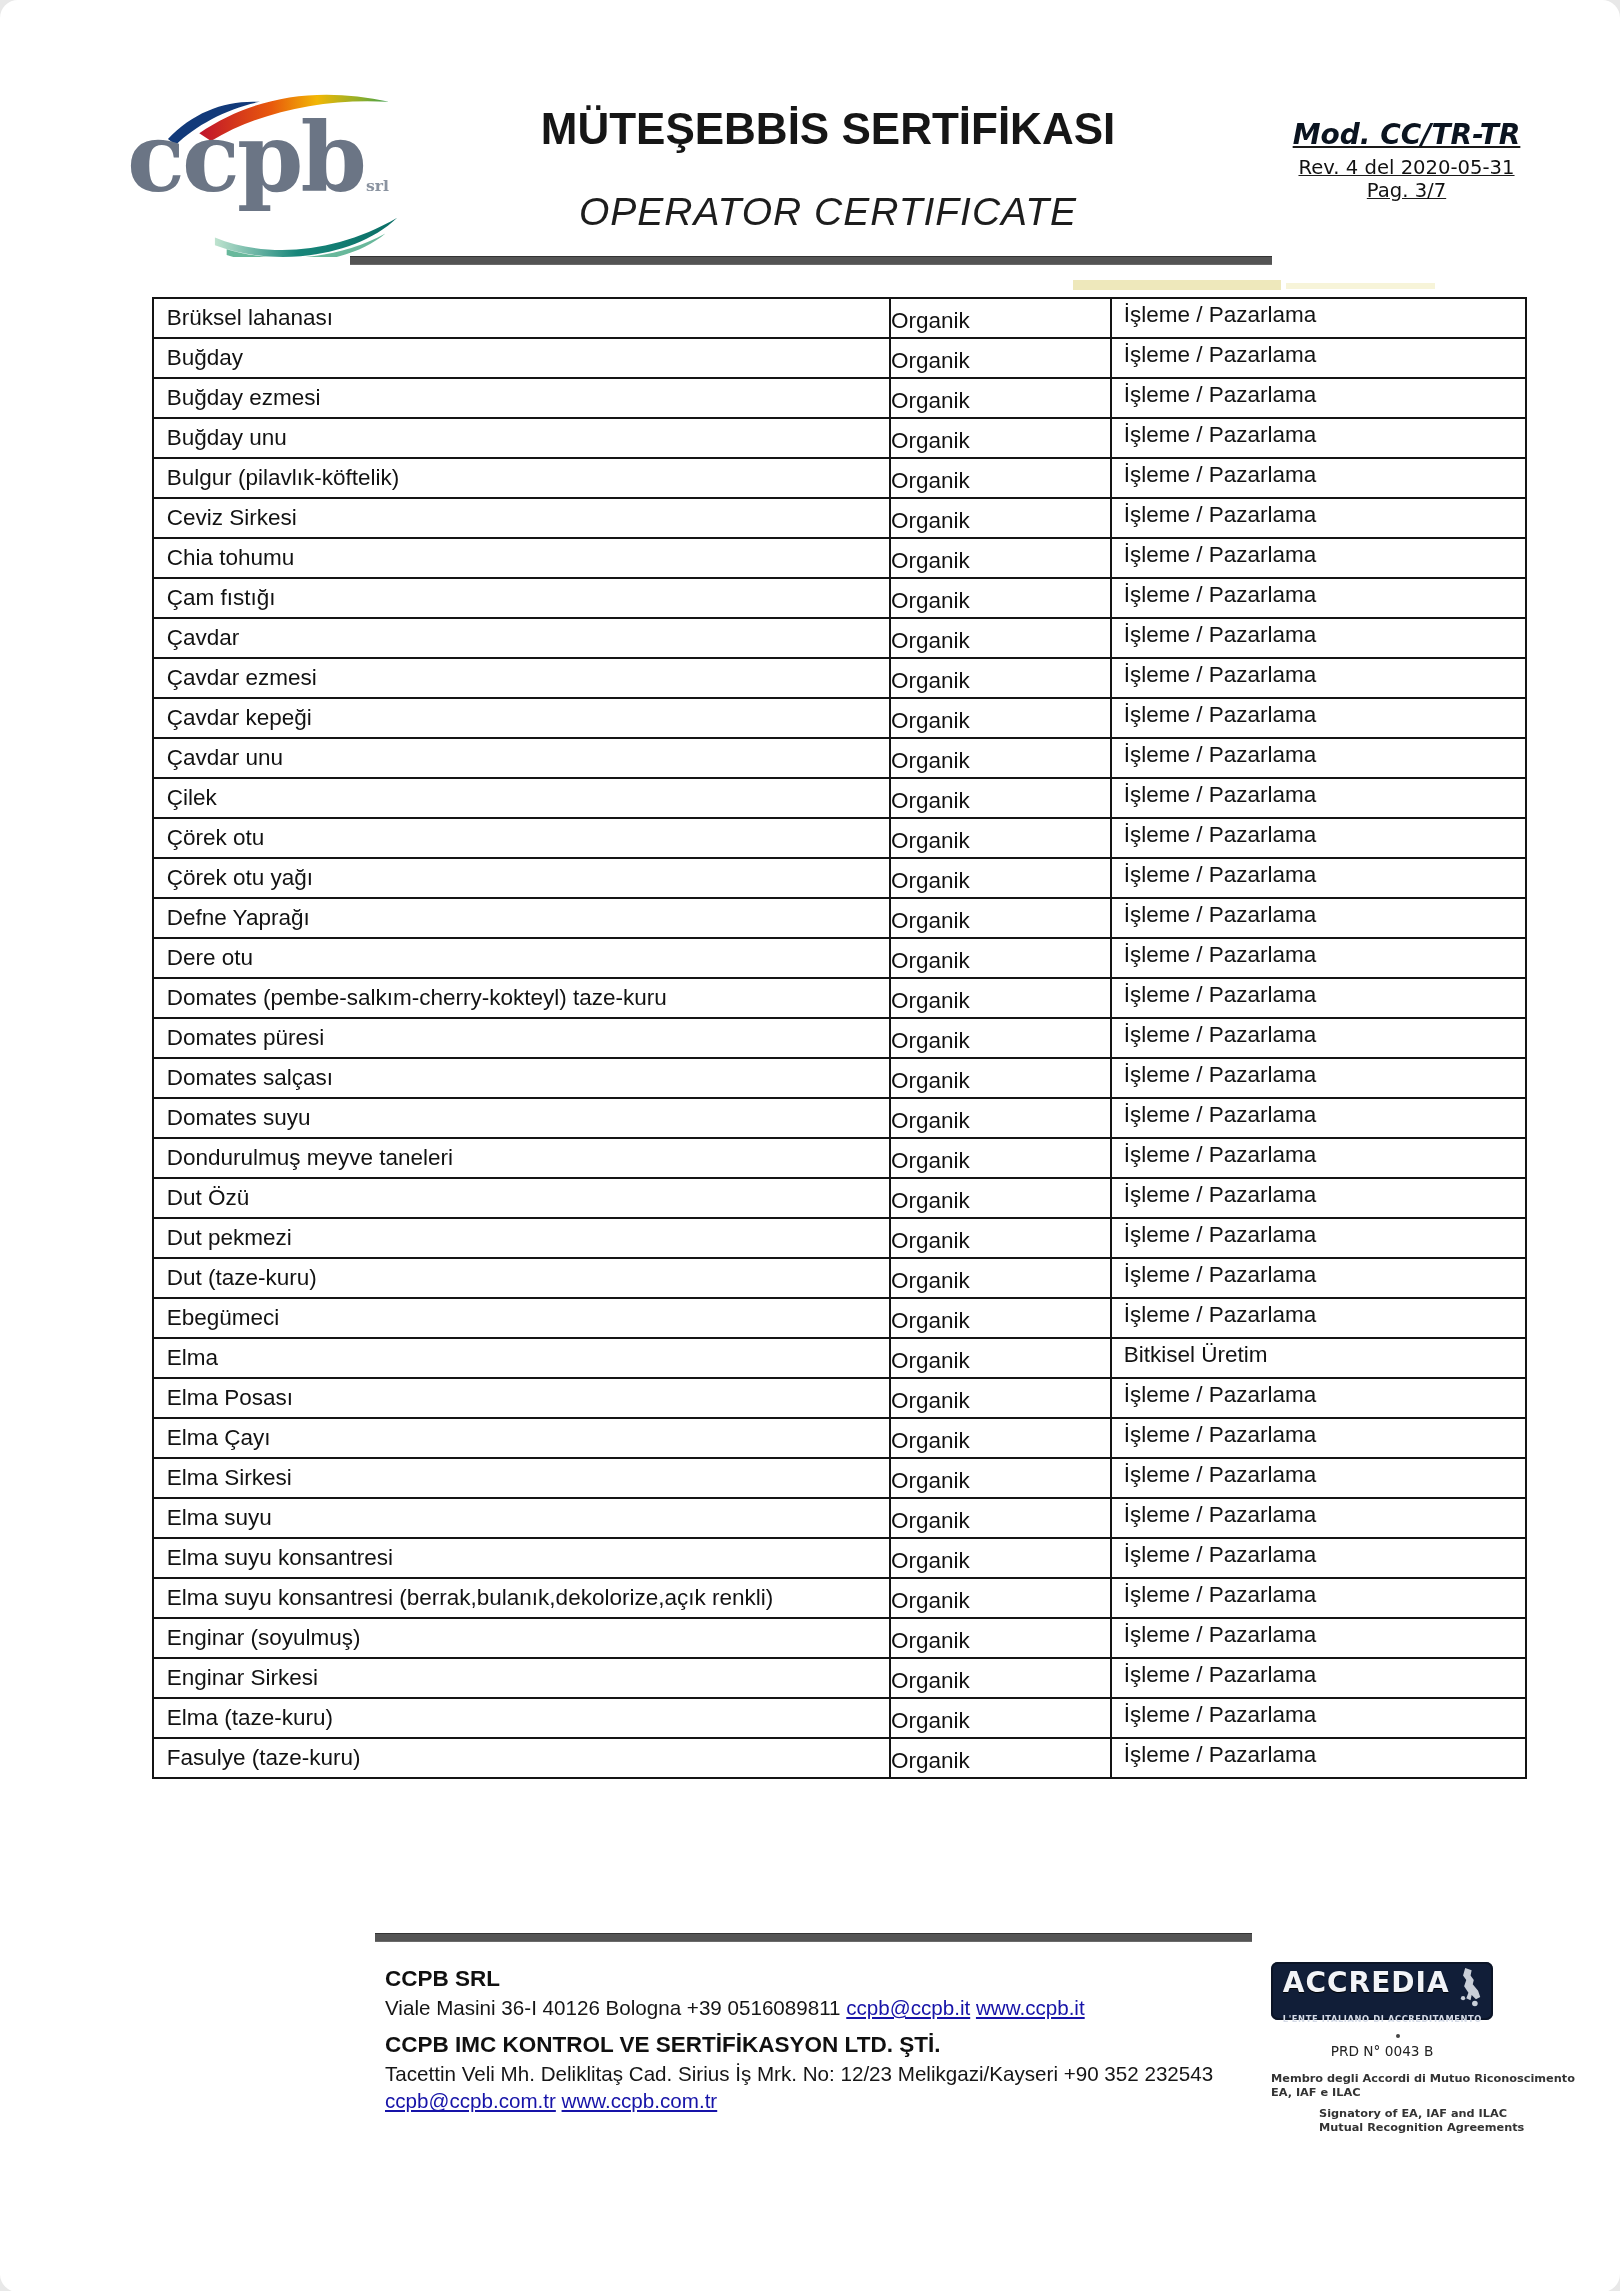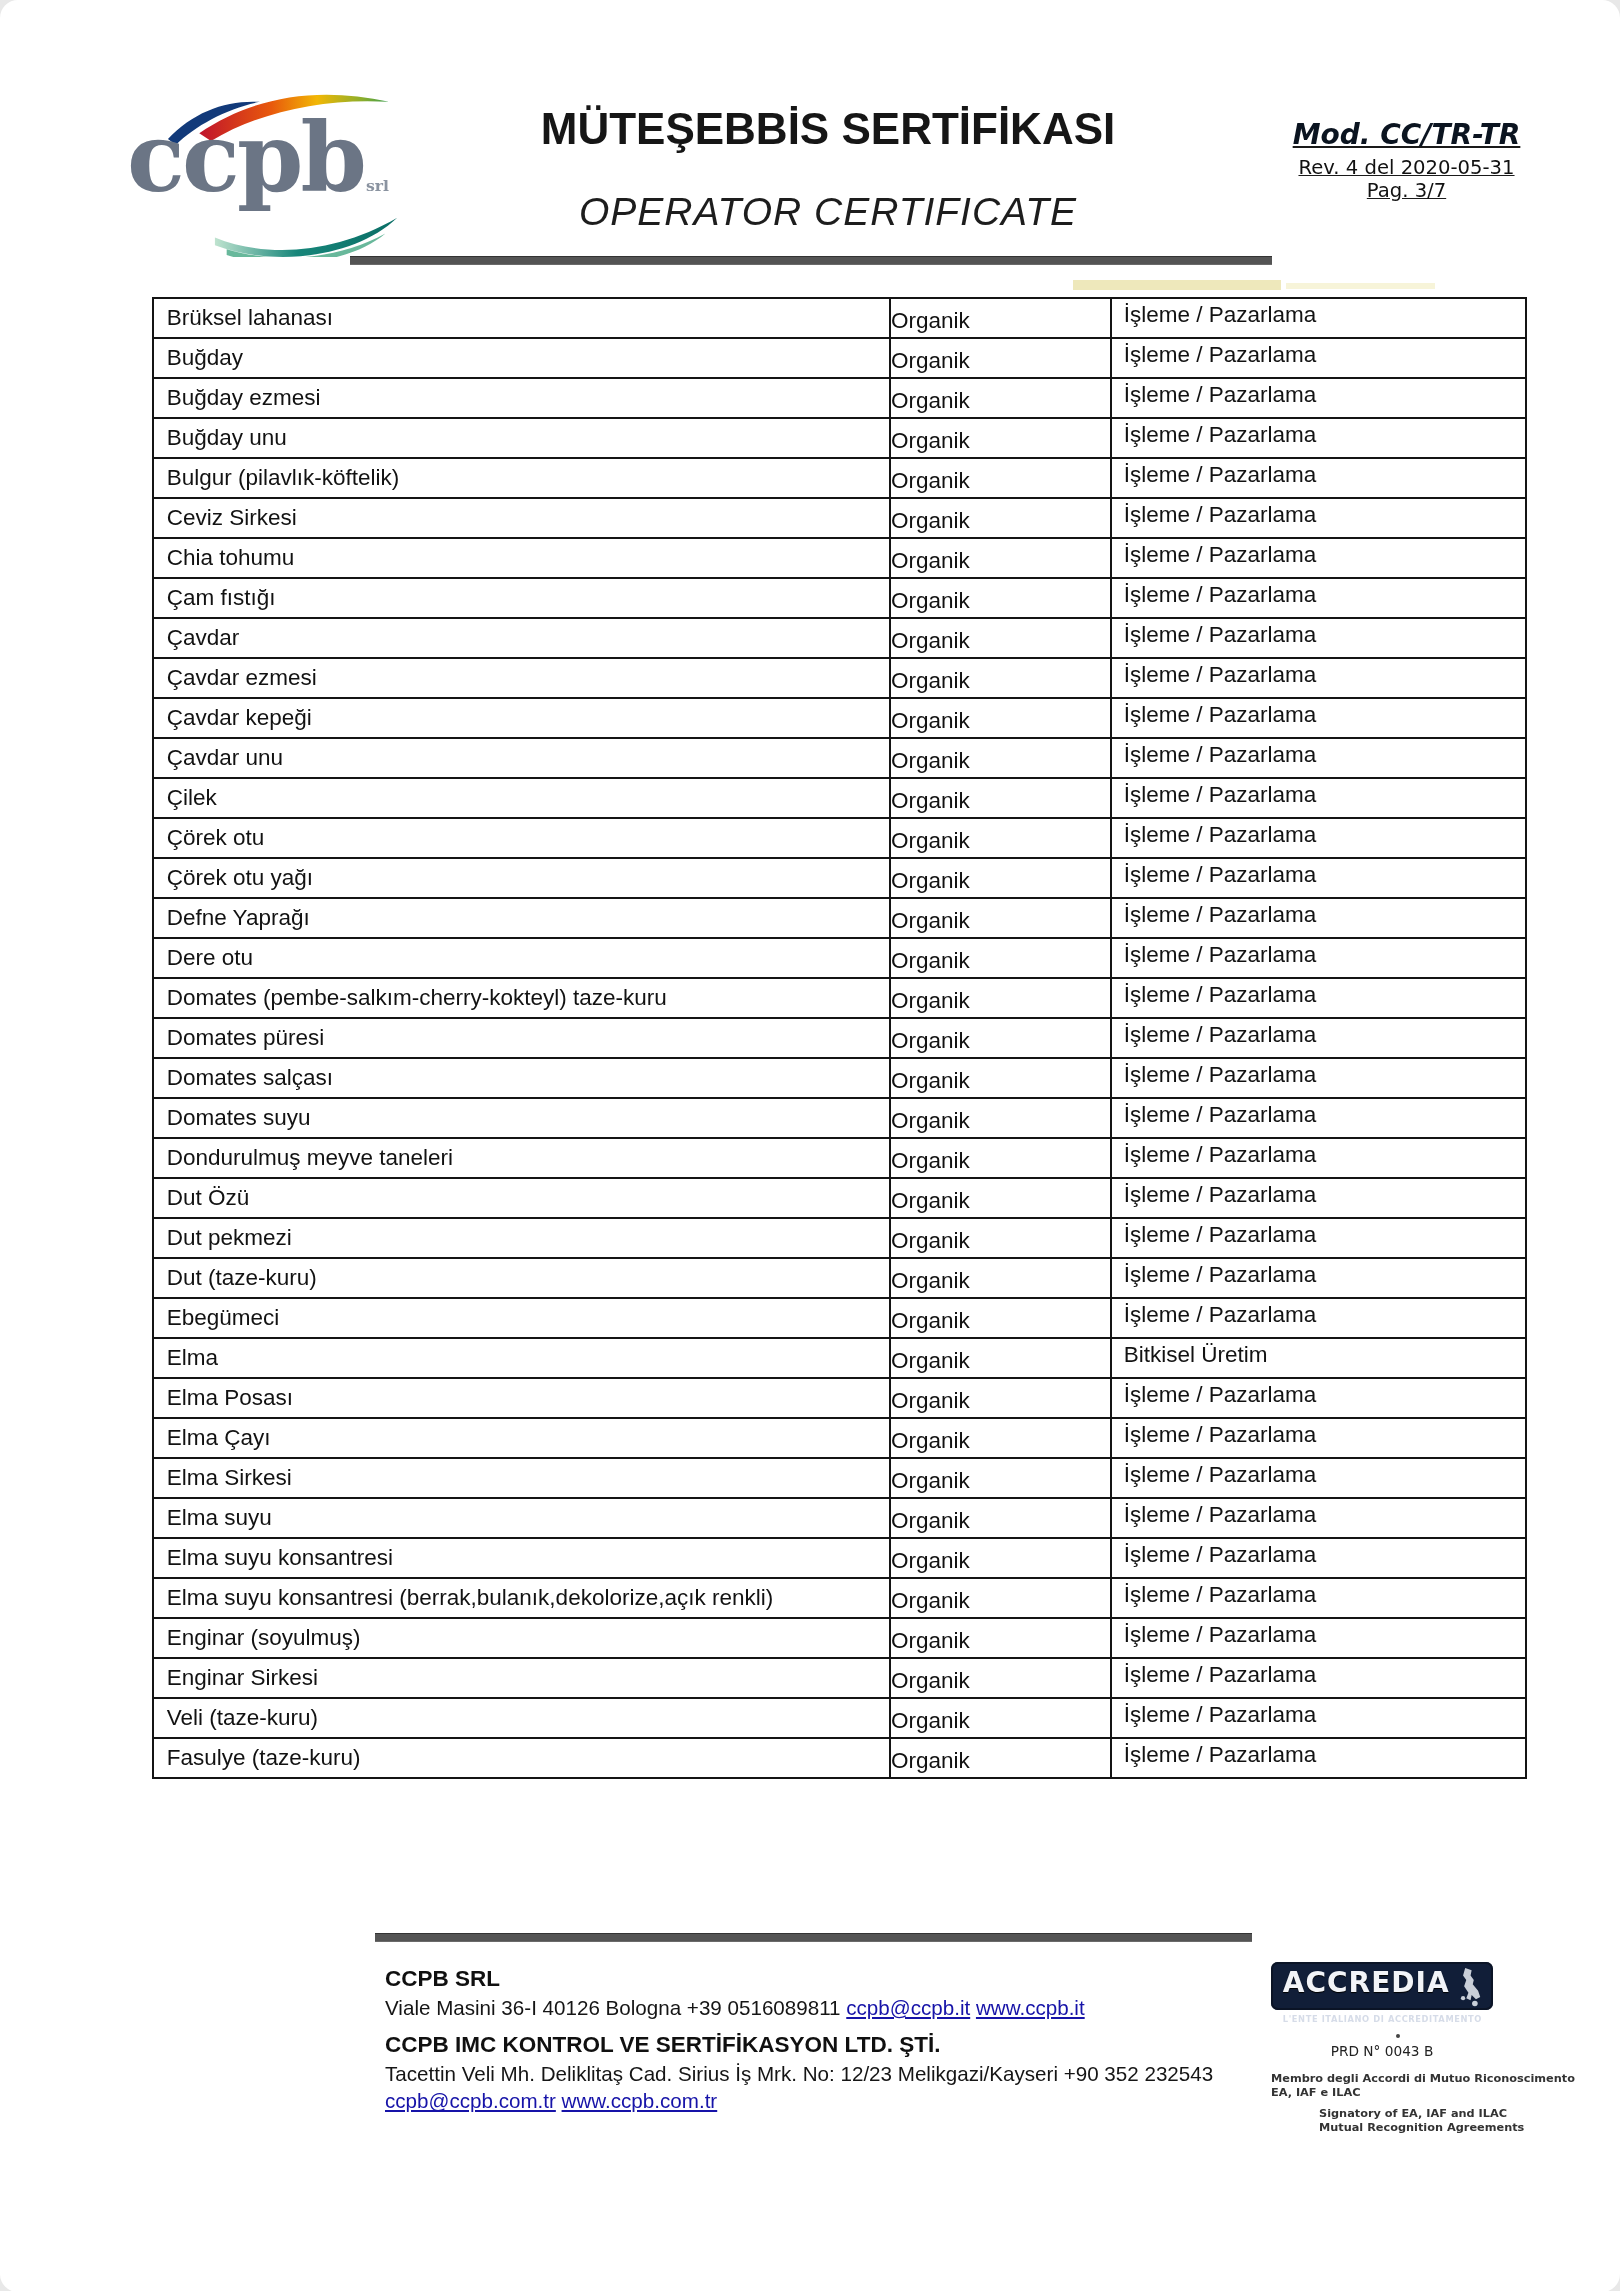--- a/index.html
+++ b/index.html
@@ -66,21 +66,21 @@
   td.td-activity{padding-left:11.8px;vertical-align:top;padding-top:2.9px;}
 
   
   .footer-left{position:absolute;left:385px;top:1966px;width:887px;}
   .f-name{font-size:22.5px;font-weight:bold;color:#101010;}
   .f-line{font-size:20.6px;margin-top:3.9px;color:#151515;}
   .f-gap{height:11.8px;}
   .f-link{color:var(--link-blue);text-decoration:underline;}
 
   .accredia-box{
-    position:absolute;left:1271px;top:1962px;width:222px;height:48px;
+    position:absolute;left:1271px;top:1962px;width:222px;height:58px;
     background:var(--accredia-navy);border-radius:6.9px;
     padding:6.9px 9.8px 4.9px 11.8px;
     box-shadow:0 0 0 2px #0b1426 inset;
   }
   .accredia-row{display:flex;align-items:flex-start;}
   .accredia-word{
     font-family:"DejaVu Sans", sans-serif;
     color:#f2f4f8;font-weight:bold;font-size:28px;line-height:1;letter-spacing:1px;
     text-shadow:0 1px 1px #000;
   }
@@ -325,21 +325,21 @@
           <td class="td-product">Enginar (soyulmuş)</td>
           <td class="td-status">Organik</td>
           <td class="td-activity">İşleme / Pazarlama</td>
         </tr>
         <tr>
           <td class="td-product">Enginar Sirkesi</td>
           <td class="td-status">Organik</td>
           <td class="td-activity">İşleme / Pazarlama</td>
         </tr>
         <tr>
-          <td class="td-product">Veli (taze-kuru)</td>
+          <td class="td-product">Elma (taze-kuru)</td>
           <td class="td-status">Organik</td>
           <td class="td-activity">İşleme / Pazarlama</td>
         </tr>
         <tr>
           <td class="td-product">Fasulye (taze-kuru)</td>
           <td class="td-status">Organik</td>
           <td class="td-activity">İşleme / Pazarlama</td>
         </tr>
       </tbody>
   </table>

